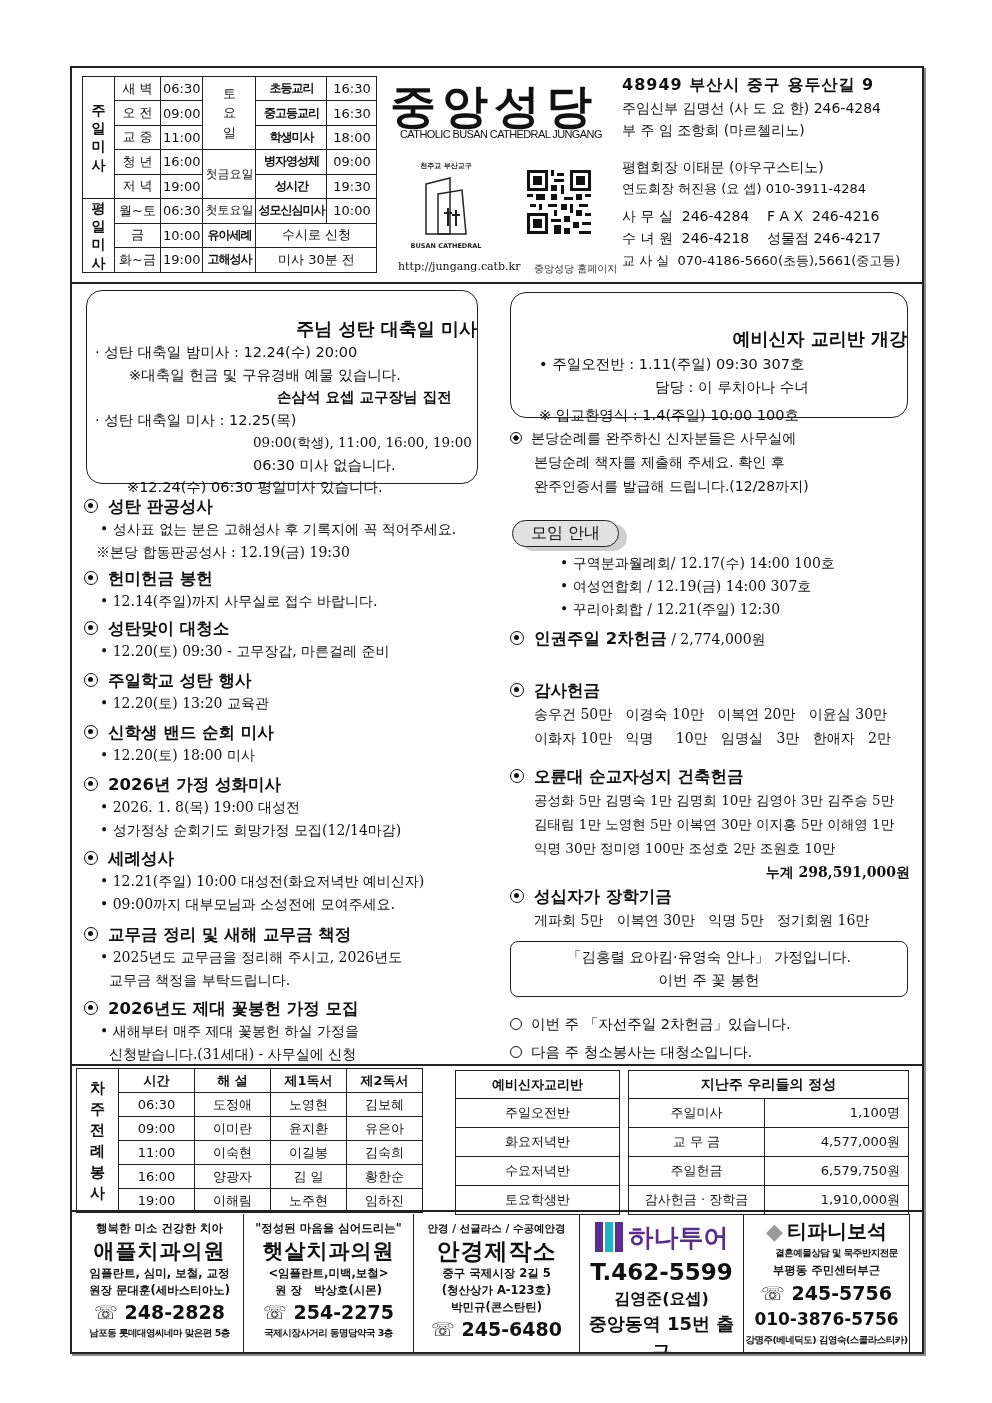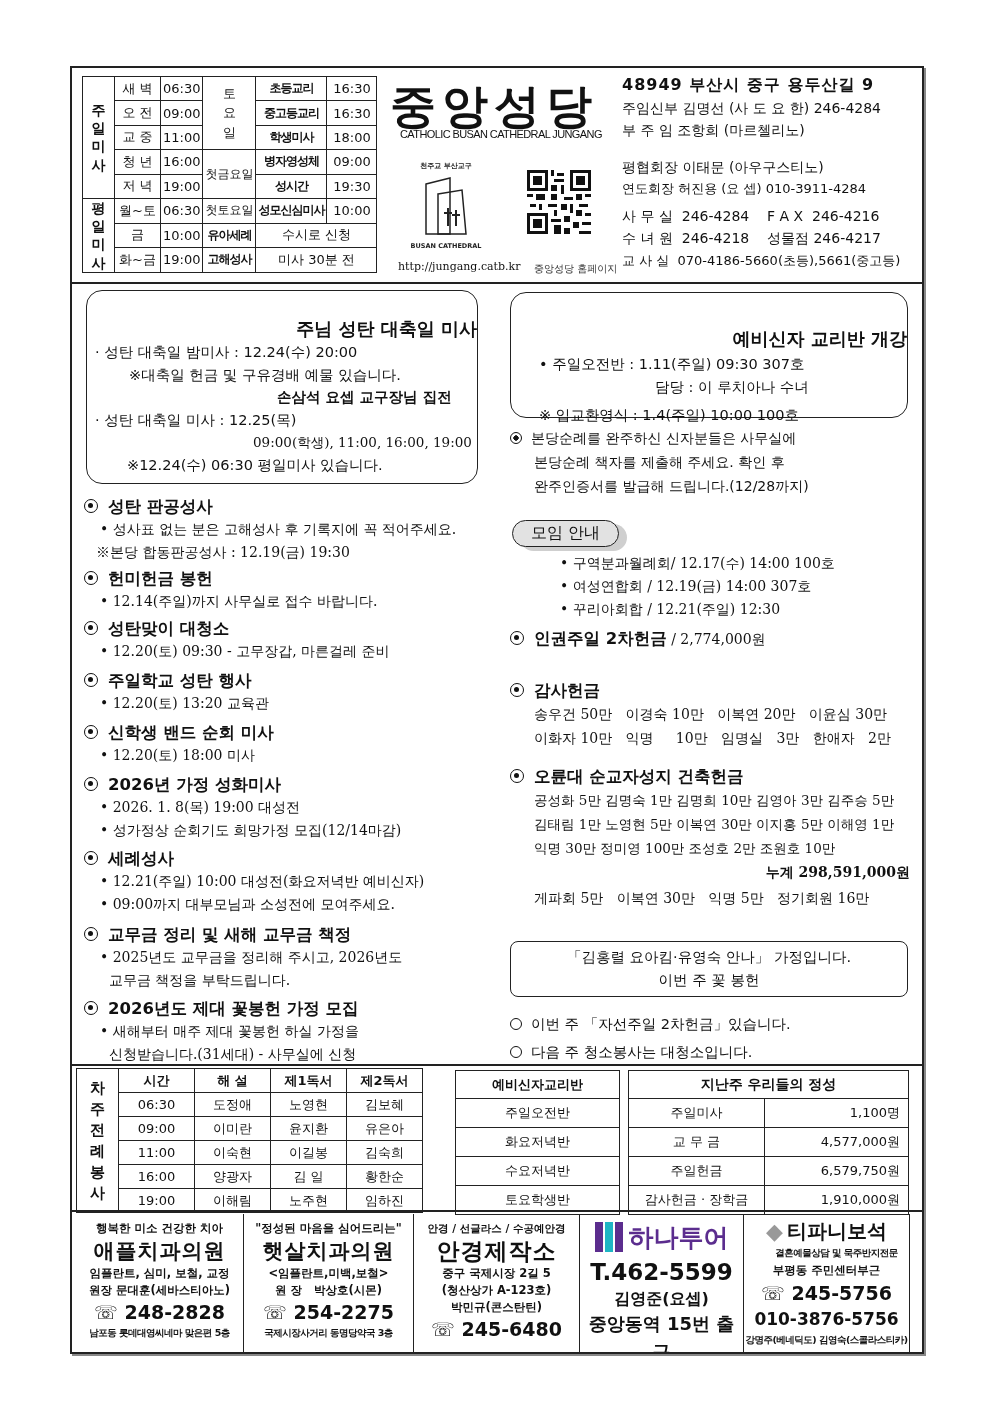--- a/index.html
+++ b/index.html
@@ -151,20 +151,21 @@
 
   <div class="hline" style="top:214px;width:850px"></div>
 
   <div class="box" style="left:14px;top:222px;width:392px;height:194px;padding-top:6px">
     <h2>주님 성탄 대축일 미사</h2>
     <div class="bt" style="padding-left:8px">· 성탄 대축일 밤미사 : 12.24(수) 20:00</div>
     <div class="bt" style="padding-left:42px">※대축일 헌금 및 구유경배 예물 있습니다.</div>
     <div class="bt" style="padding-left:190px;font-weight:bold">손삼석 요셉 교구장님 집전</div>
     <div class="bt" style="padding-left:8px">· 성탄 대축일 미사 : 12.25(목)</div>
     <div class="bt serif" style="padding-left:166px;font-size:13.5px">09:00(학생), 11:00, 16:00, 19:00</div>
+    <div class="bt" style="padding-left:166px">06:30 미사 없습니다.</div>
     <div class="bt" style="padding-left:40px">※12.24(수) 06:30 평일미사 있습니다.</div>
   </div>
 
   <div class="box" style="left:438px;top:224px;width:398px;height:126px;padding-top:14px">
     <h2>예비신자 교리반 개강</h2>
     <div class="bt" style="padding-left:28px;margin-top:2px">•  주일오전반 : 1.11(주일) 09:30   307호</div>
     <div class="bt" style="padding-left:144px">담당 : 이 루치아나 수녀</div>
     <div class="bt" style="padding-left:28px;margin-top:6px">※  입교환영식 : 1.4(주일) 10:00   100호</div>
   </div>
 
@@ -232,20 +233,21 @@
     <div class="ln" style="white-space:pre">이화자 10만   익명     10만   임명실   3만   한애자   2만</div>
   </div>
   <div class="sec" style="left:438px;top:698px;width:400px">
     <div class="h"><span class="dot"></span><span>오륜대 순교자성지 건축헌금</span></div>
     <div class="ln" style="font-size:13.5px">공성화 5만 김명숙 1만 김명희 10만 김영아 3만 김주승 5만</div>
     <div class="ln" style="font-size:13.5px">김태림 1만 노영현 5만 이복연 30만 이지홍 5만 이해영 1만</div>
     <div class="ln" style="font-size:13.5px">익명 30만 정미영 100만 조성호 2만 조원호 10만</div>
     <div class="ln" style="text-align:right;font-weight:bold;padding-right:0">누계 298,591,000원</div>
   </div>
   <div class="sec" style="left:438px;top:818px">
+    <div class="h"><span class="dot"></span><span>성십자가 장학기금</span></div>
     <div class="ln" style="white-space:pre">게파회 5만   이복연 30만   익명 5만   정기회원 16만</div>
   </div>
 
   <div class="box" style="left:438px;top:873px;width:398px;height:56px;border-radius:8px;text-align:center;padding-top:4px">
     <div class="bt">「김홍렬 요아킴·유영숙 안나」 가정입니다.</div>
     <div class="bt">이번 주 꽃 봉헌</div>
   </div>
 
   <div class="sec" style="left:438px;top:942px">
     <div class="bt" style="line-height:28px"><span class="circ"></span><span>이번 주 「자선주일 2차헌금」있습니다.</span></div>

